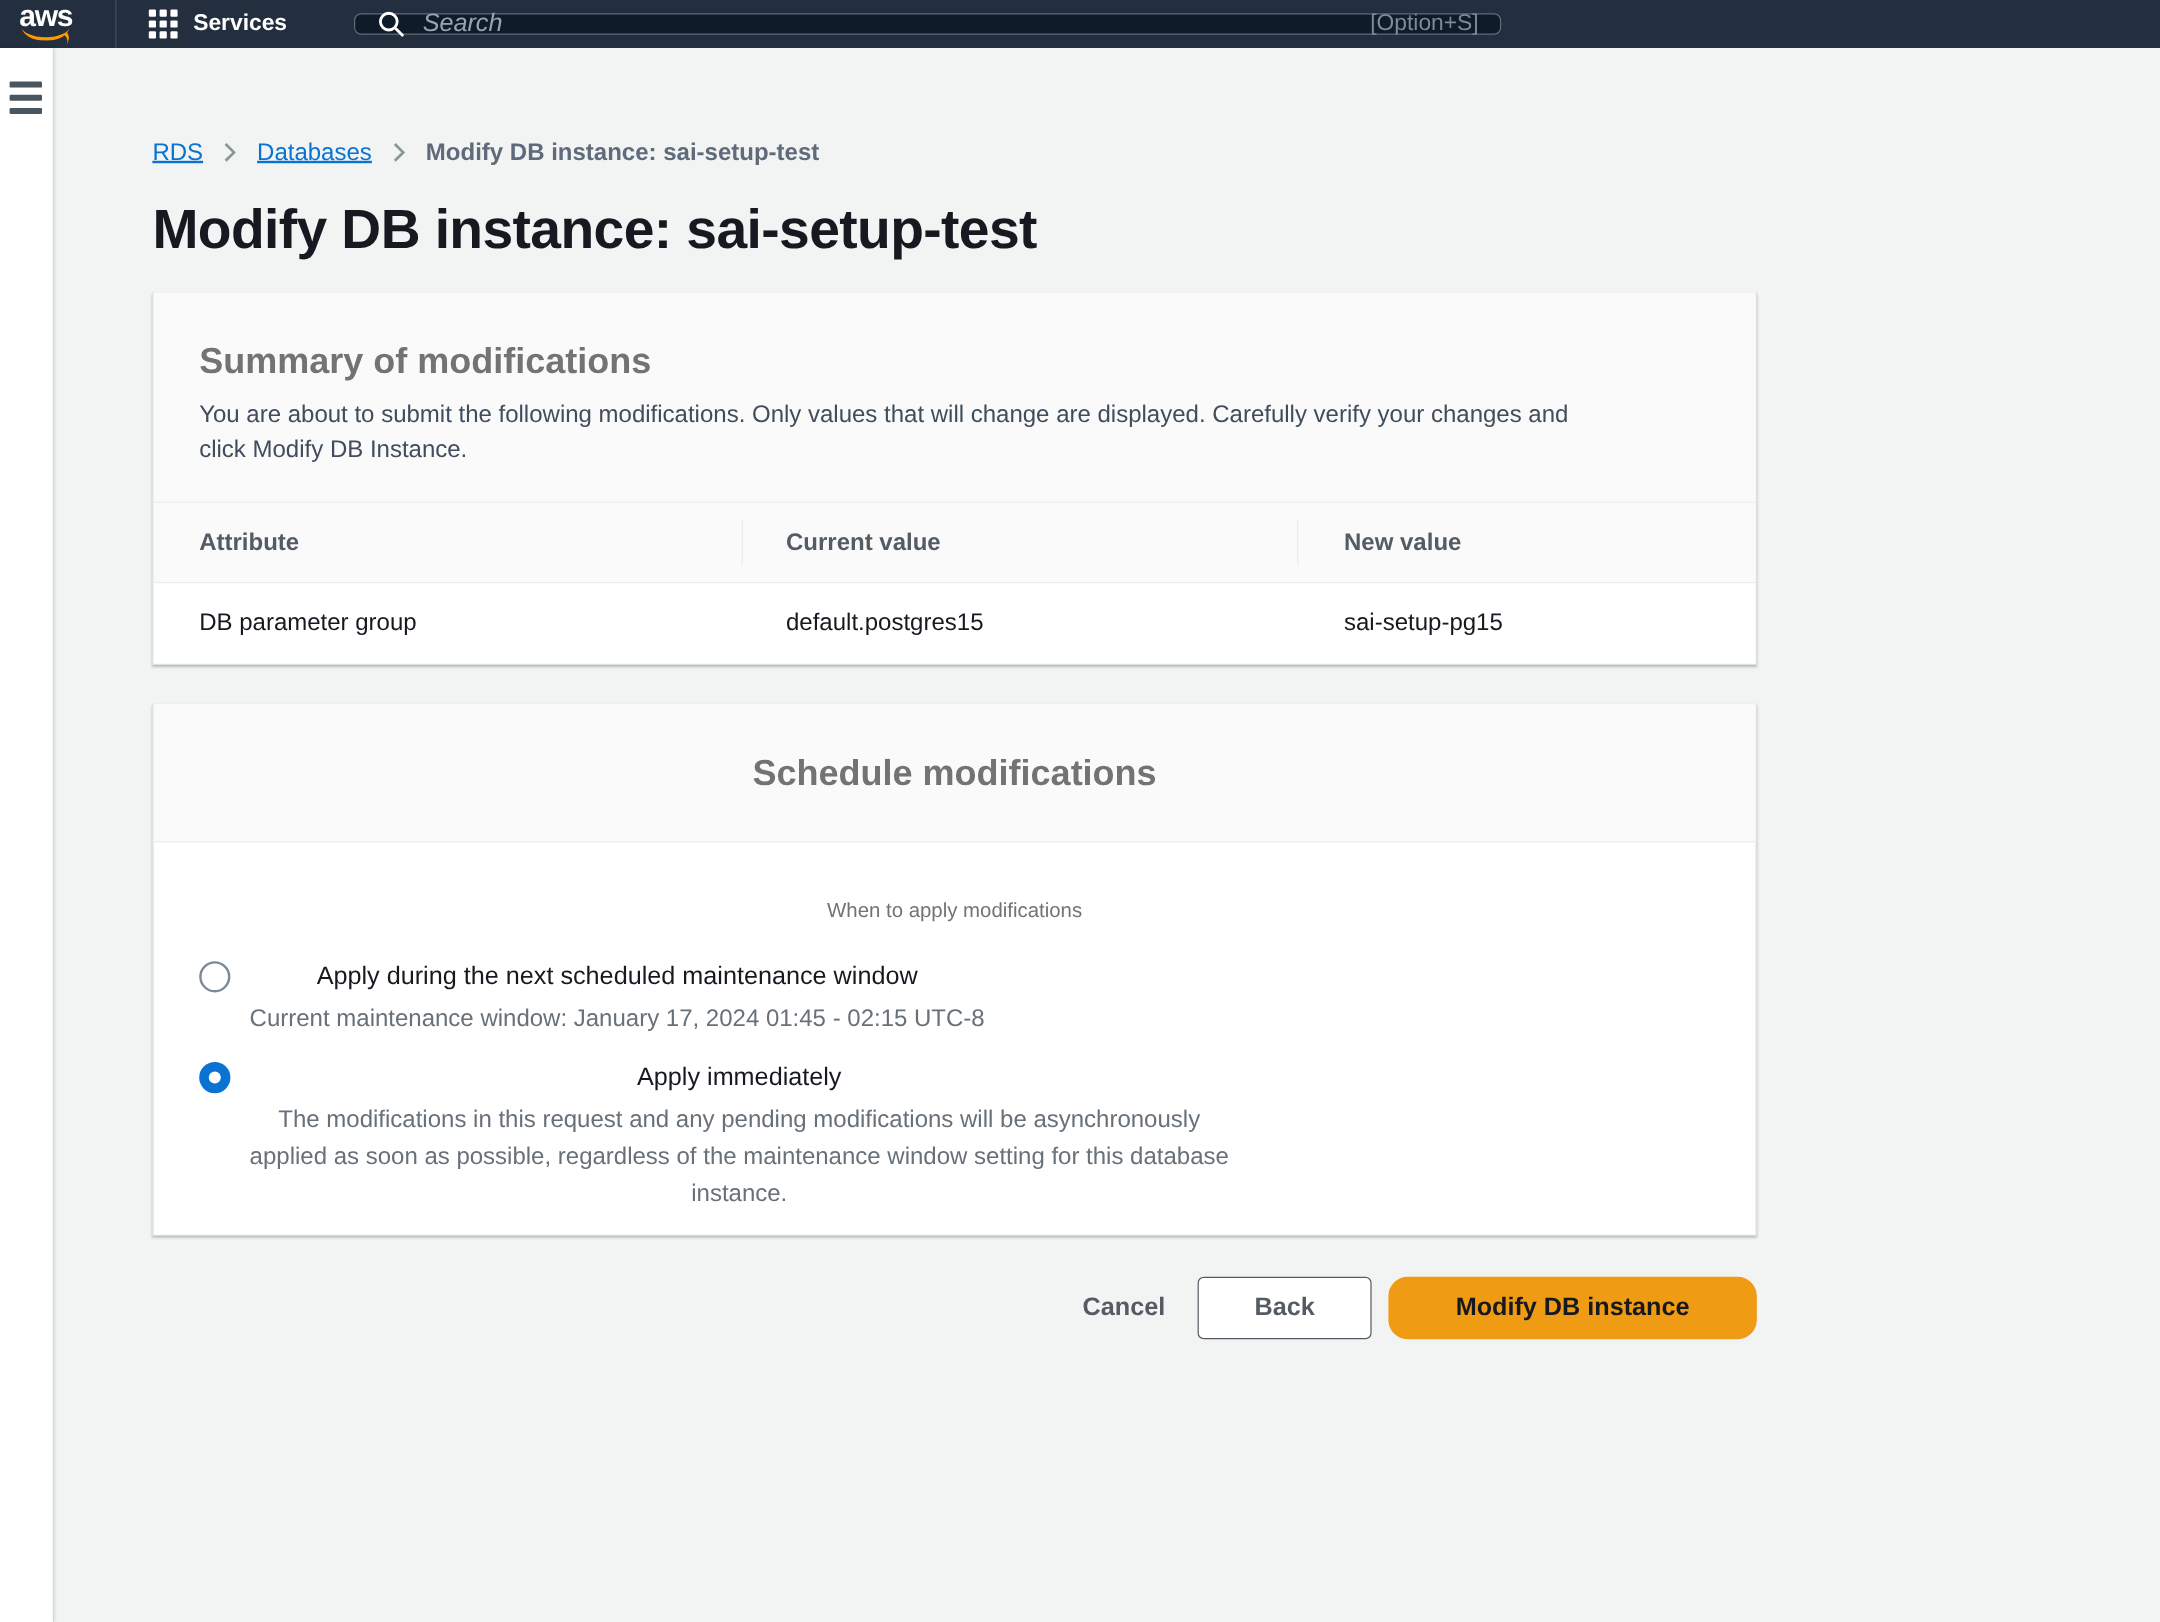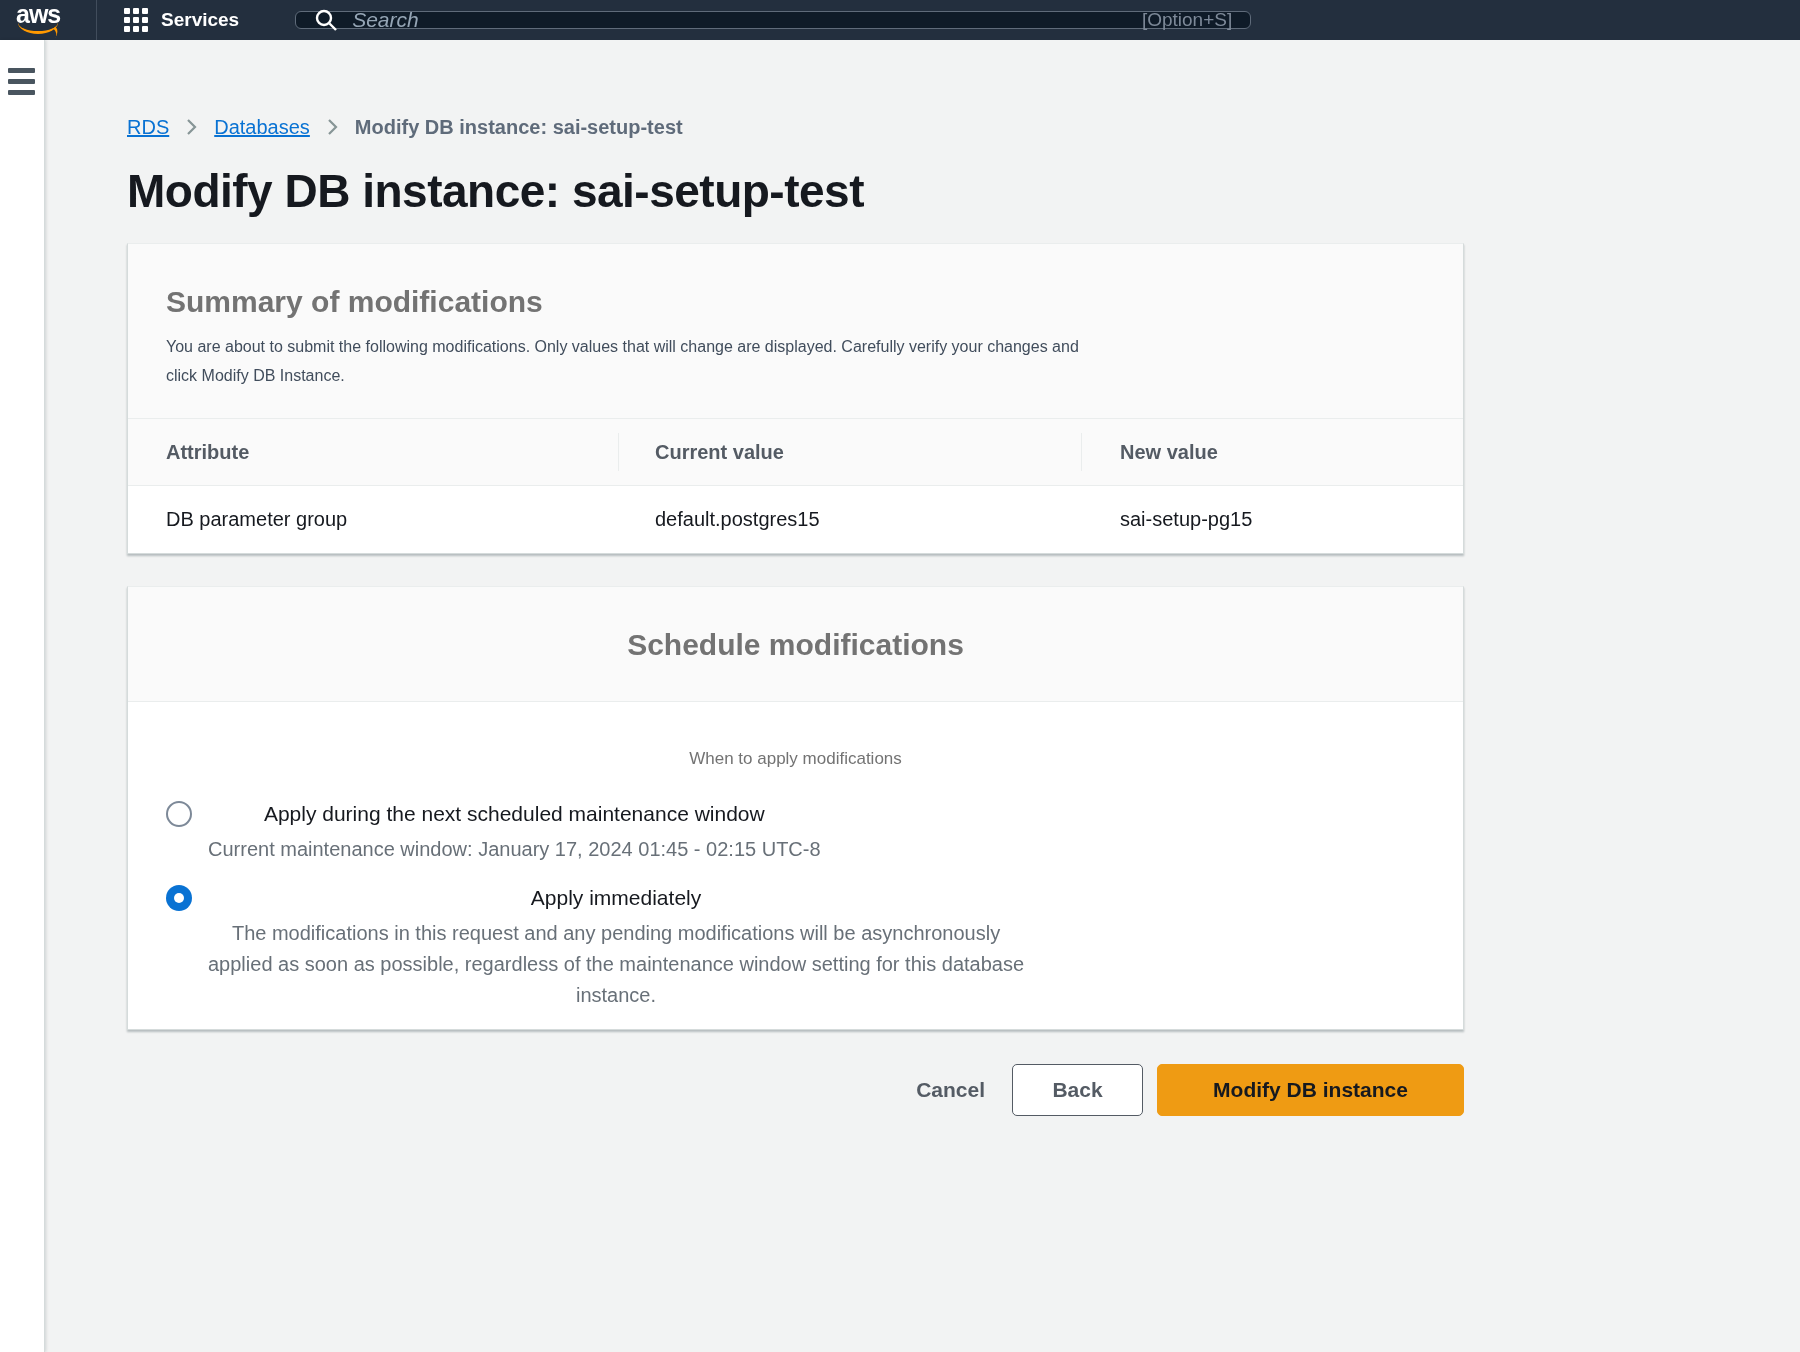--- a/index.html
+++ b/index.html
@@ -36,21 +36,21 @@
   .breadcrumb { display:flex; align-items:center; gap:16px; font-size:20px; line-height:26px; }
   .breadcrumb a { color:#0972d3; text-decoration:underline; cursor:pointer; }
   .crumb-sep svg { display:block; }
   .crumb-current { color:#5f6b7a; font-weight:700; }
   h1.page-title { margin-top:24px; font-size:46px; line-height:54px; font-weight:700; color:#16191f; letter-spacing:-.5px; }
 
   
   .card { background:#ffffff; border:1px solid #d5dbdb; border-top:1px solid #eaeded; box-shadow:0 2px 2px rgba(0,28,36,.25); margin-top:25px; }
   .card-header { background:#fafafa; padding:40px 38px 28px 38px; }
   .card-title { font-size:30px; line-height:36px; font-weight:700; color:#737373; }
-  .card-desc { margin-top:12px; font-size:16px; line-height:29px; color:#414d5c; }
+  .card-desc { margin-top:12px; font-size:20px; line-height:29px; color:#414d5c; }
 
   
   .tbl-head { display:flex; background:#fafafa; border-top:1px solid #eaeded; height:67px; align-items:center; }
   .tbl-row { display:flex; background:#ffffff; border-top:1px solid #eaeded; height:68px; align-items:center; }
   .col-attr { width:490px; padding-left:38px; }
   .col-cur  { width:463px; padding-left:36px; border-left:1px solid transparent; }
   .col-new  { flex:1; padding-left:38px; border-left:1px solid transparent; }
   .tbl-head .col-cur, .tbl-head .col-new { border-left:1px solid #eaeded; height:38px; display:flex; align-items:center; }
   .th { font-size:20px; font-weight:700; color:#545b64; }
   .td { font-size:20px; color:#16191f; }
@@ -66,22 +66,22 @@
   .radio-circle.selected { background:#0972d3; }
   .radio-circle.selected::after { content:""; position:absolute; left:8px; top:8px; width:10px; height:10px; border-radius:50%; background:#ffffff; }
   .radio-texts { margin-left:16px; }
   .radio-label { font-size:21px; line-height:30px; color:#16191f; }
   .radio-desc { margin-top:5px; font-size:20px; line-height:31px; color:#687078; }
 
   
   .actions { display:flex; justify-content:flex-end; align-items:center; margin-top:34px; }
   .btn { font-family:"Liberation Sans", sans-serif; font-size:21px; font-weight:700; cursor:pointer; }
   .btn-link { background:none; border:none; color:#545b64; padding:0; margin-right:27px; }
-  .btn-normal { background:#ffffff; border:1px solid #545b64; border-radius:5px; color:#545b64; height:52px; width:131px; margin-right:14px; }
-  .btn-primary { background:#ef9b13; border:1px solid #ef9b13; border-radius:5px; color:#16191f; height:52px; width:307px; }
+  .btn-normal { background:#ffffff; border:1px solid #545b64; border-radius:5px; color:#545b64; height:52px; width:145px; margin-right:14px; }
+  .btn-primary { background:#ef9b13; border:1px solid #ef9b13; border-radius:16px; color:#16191f; height:52px; width:307px; }
 </style>
 </head>
 <body>
 
 <div class="topnav">
   <div class="aws-logo">
     <span class="aws-text">aws</span>
     <span class="aws-smile"></span>
   </div>
   <div class="nav-sep"></div>

